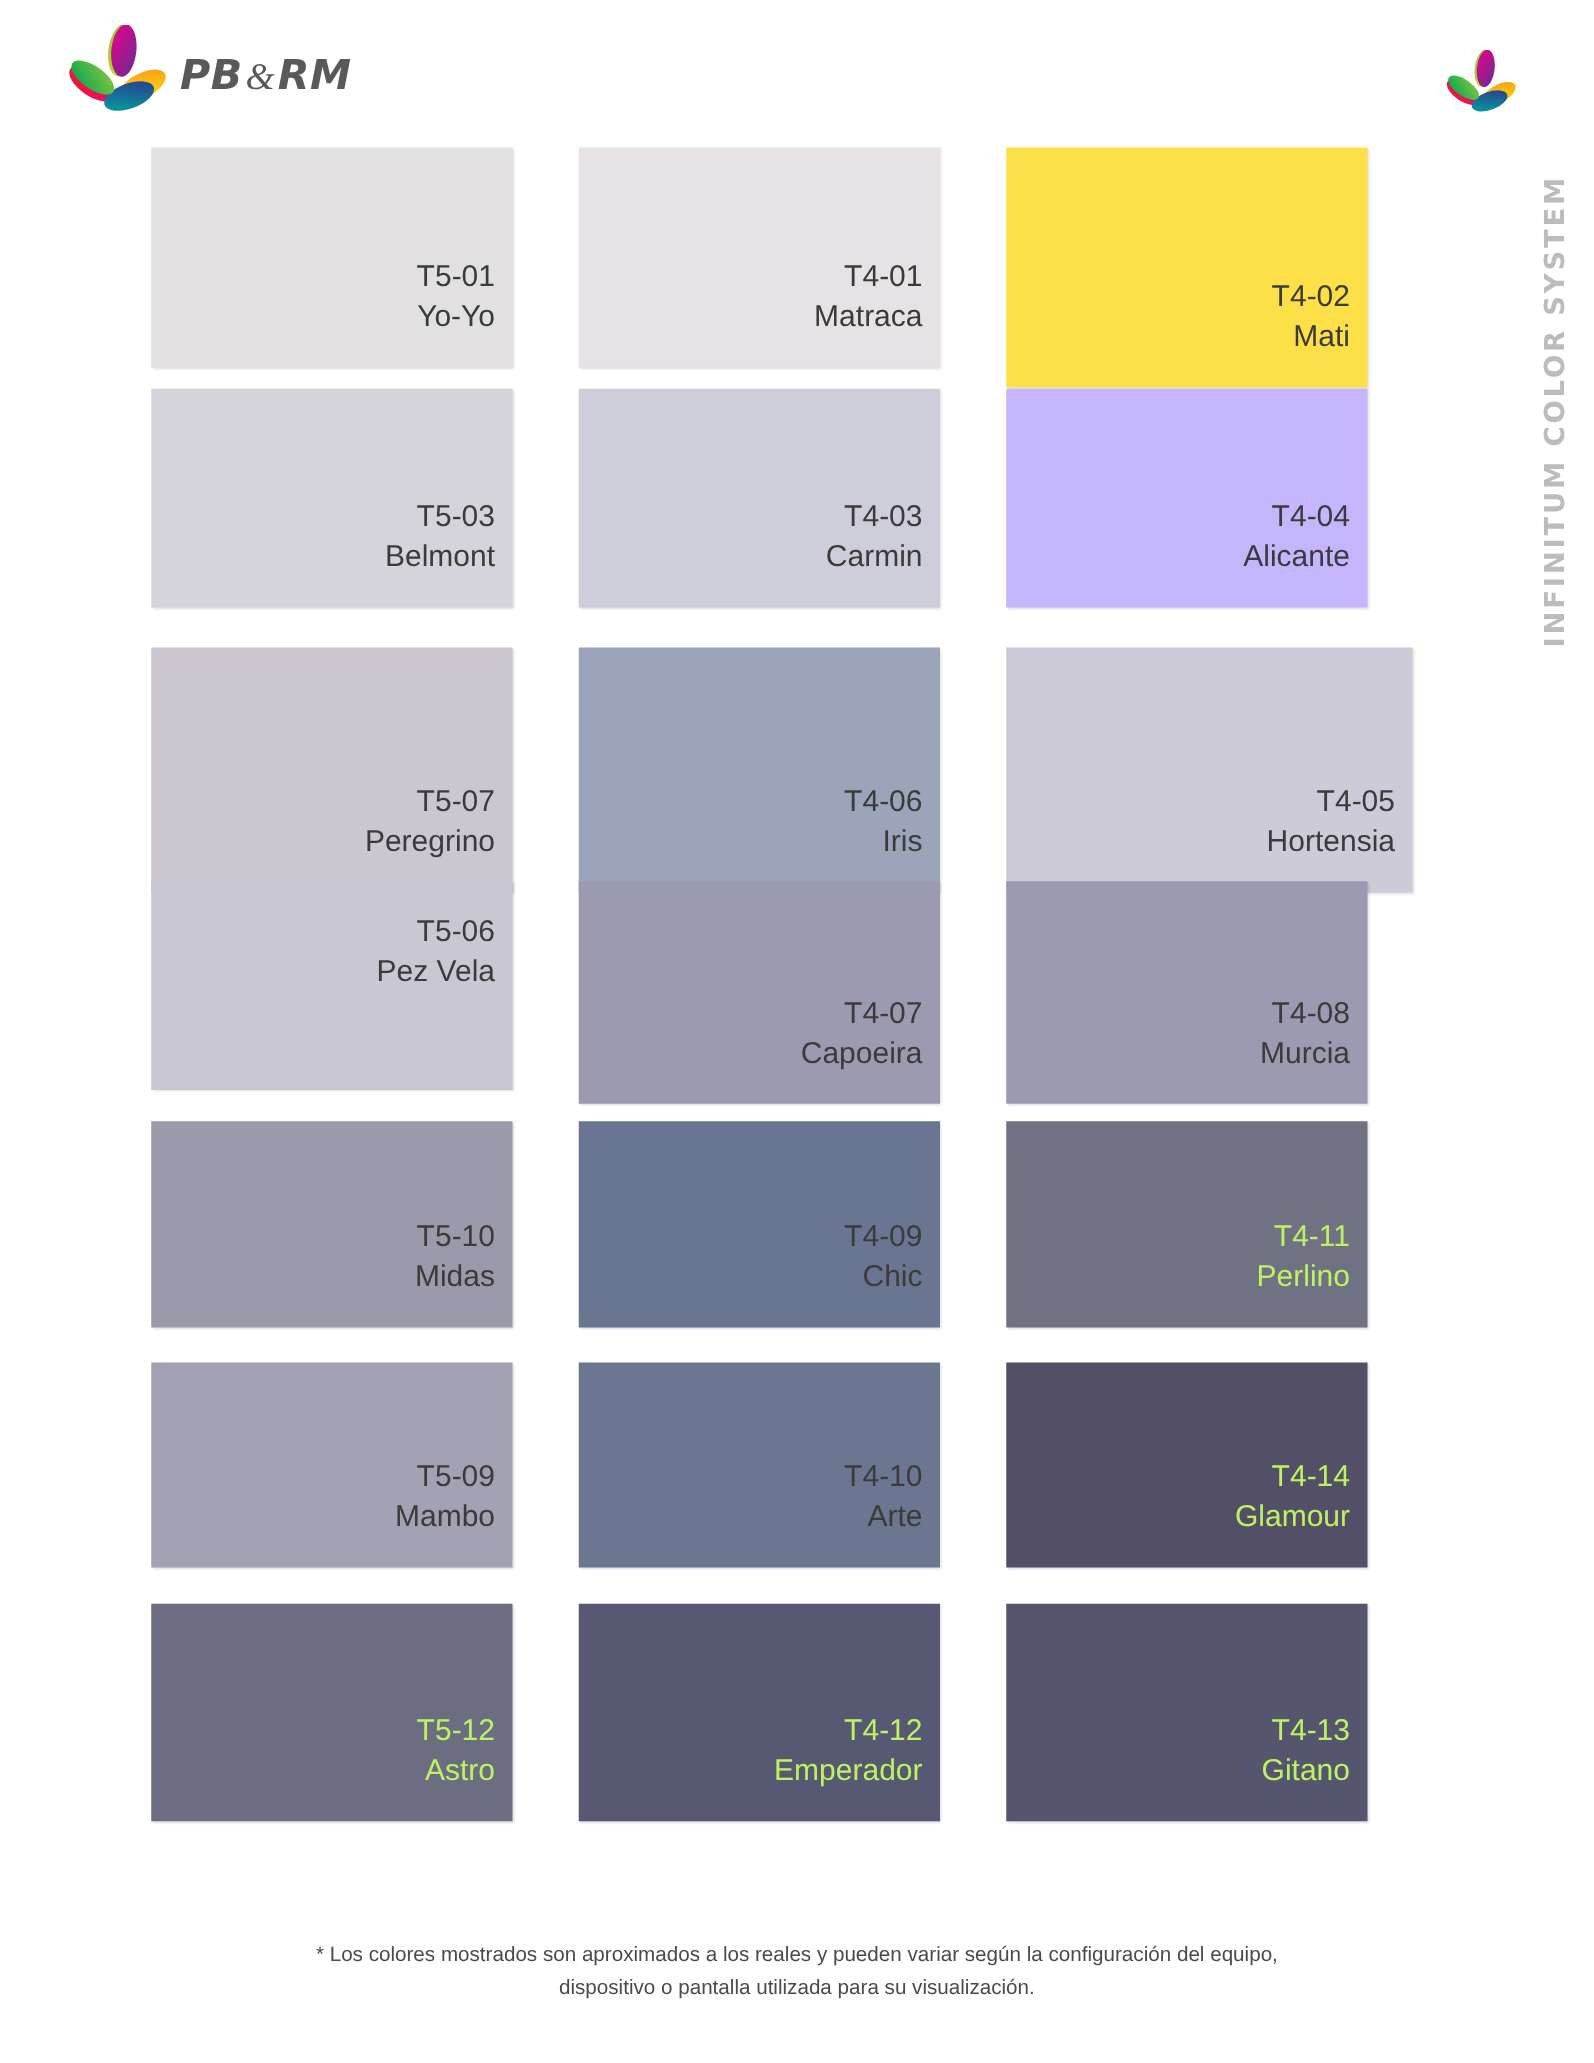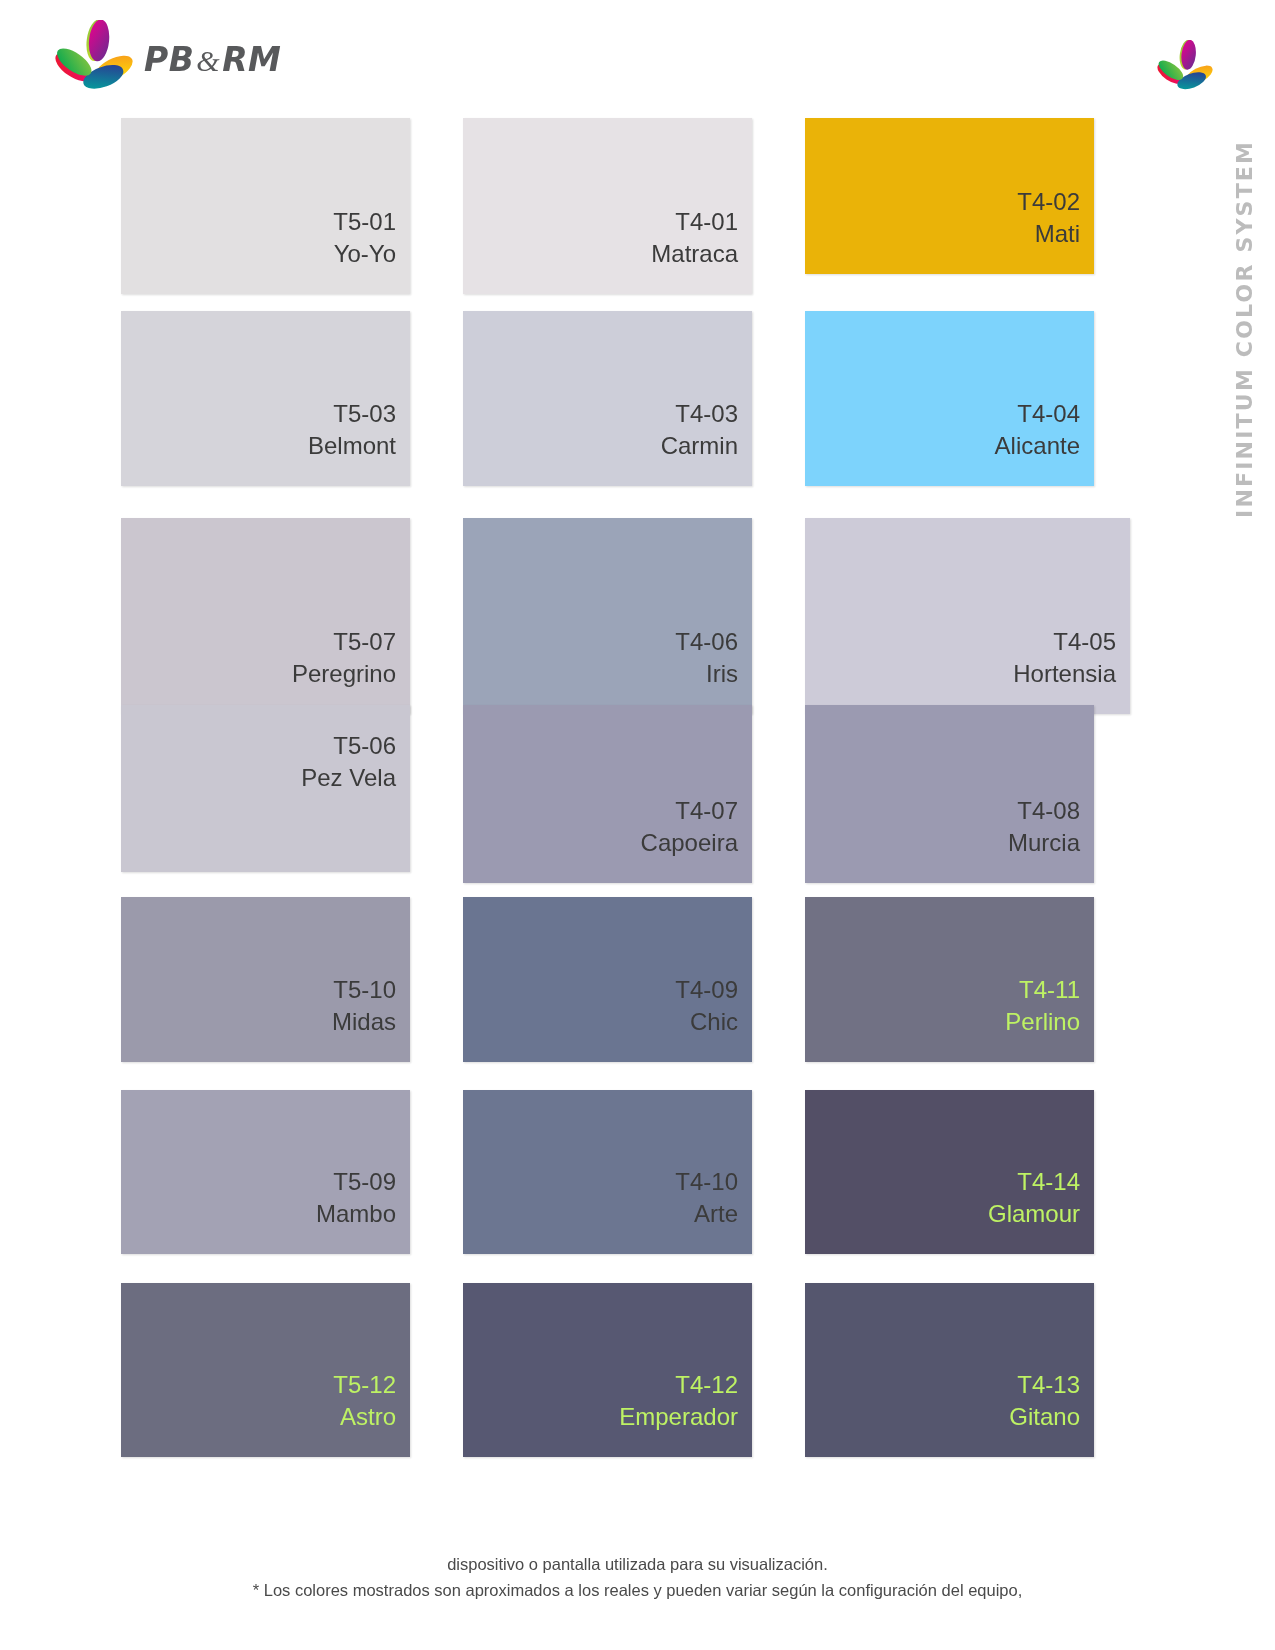--- a/index.html
+++ b/index.html
@@ -186,39 +186,39 @@
         <span class="swatch-code">T5-01</span>
         <span class="swatch-name">Yo-Yo</span>
       </div>
     </div>
     <div class="swatch" style="left: 463px; top: 118px; width: 289px; height: 176px; background: rgb(230, 226, 229);">
       <div class="swatch-labels" style="bottom: 24px;">
         <span class="swatch-code">T4-01</span>
         <span class="swatch-name">Matraca</span>
       </div>
     </div>
-    <div class="swatch" style="left: 805px; top: 118px; width: 289px; height: 156px; background: #eab308;">
+    <div class="swatch" style="left: 805px; top: 118px; width: 289px; height: 192px; background: #fde047;">
       <div class="swatch-labels" style="bottom: 24px;">
         <span class="swatch-code">T4-02</span>
         <span class="swatch-name">Mati</span>
       </div>
     </div>
     <div class="swatch" style="left: 121px; top: 311px; width: 289px; height: 175px; background: rgb(213, 212, 218);">
       <div class="swatch-labels" style="bottom: 24px;">
         <span class="swatch-code">T5-03</span>
         <span class="swatch-name">Belmont</span>
       </div>
     </div>
     <div class="swatch" style="left: 463px; top: 311px; width: 289px; height: 175px; background: rgb(205, 206, 217);">
       <div class="swatch-labels" style="bottom: 24px;">
         <span class="swatch-code">T4-03</span>
         <span class="swatch-name">Carmin</span>
       </div>
     </div>
-    <div class="swatch" style="left: 805px; top: 311px; width: 289px; height: 175px; background: #7dd3fc;">
+    <div class="swatch" style="left: 805px; top: 311px; width: 289px; height: 175px; background: #c4b5fd;">
       <div class="swatch-labels" style="bottom: 24px;">
         <span class="swatch-code">T4-04</span>
         <span class="swatch-name">Alicante</span>
       </div>
     </div>
     <div class="swatch" style="left: 121px; top: 518px; width: 289px; height: 196px; background: rgb(203, 198, 207);">
       <div class="swatch-labels" style="bottom: 24px;">
         <span class="swatch-code">T5-07</span>
         <span class="swatch-name">Peregrino</span>
       </div>
@@ -303,15 +303,15 @@
     </div>
     <div class="swatch dark" style="left: 805px; top: 1283px; width: 289px; height: 174px; background: rgb(85, 86, 110);">
       <div class="swatch-labels" style="bottom: 24px;">
         <span class="swatch-code">T4-13</span>
         <span class="swatch-name">Gitano</span>
       </div>
     </div>
   </div>
 
 <div class="footer-note">
+  <span>*  Los colores mostrados son aproximados a los reales y pueden variar según la configuración del equipo,</span>
   <span>dispositivo o pantalla utilizada para su visualización.</span>
-  <span>*  Los colores mostrados son aproximados a los reales y pueden variar según la configuración del equipo,</span>
 </div>
 
 </body></html>

